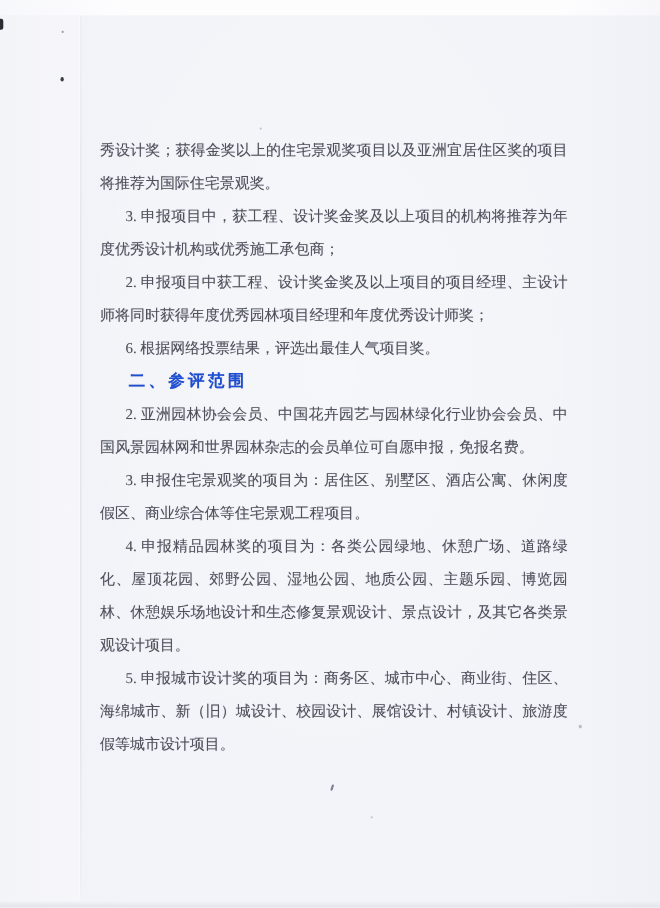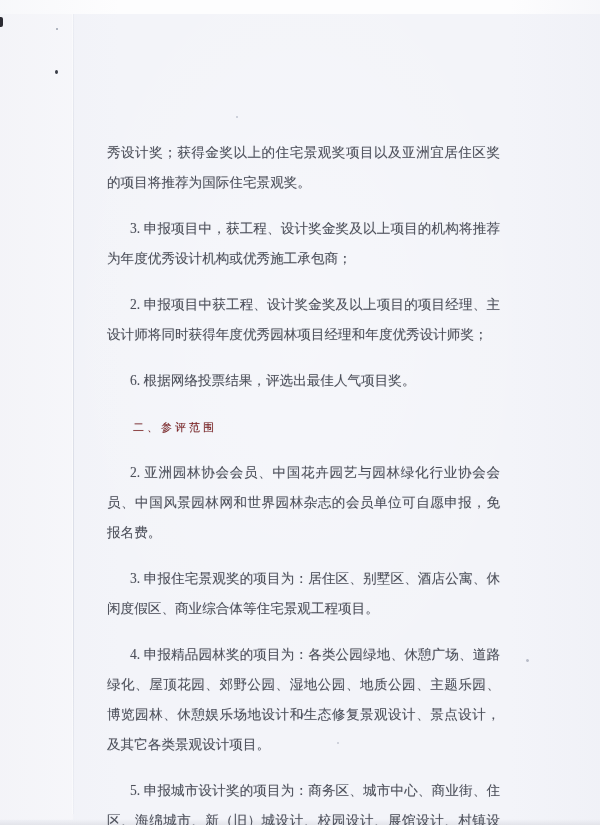--- a/index.html
+++ b/index.html
@@ -62,33 +62,33 @@
     left: 91px;
     top: 122px;
     width: 425px;
     font-size: 13.6px;
     line-height: 30px;
     color: #4e515b;
     text-align: justify;
     text-shadow: 0 0 0.8px rgba(90,95,110,0.35);
   }
   .text-block p {
-    margin: 16px;
+    margin: 0;
     padding: 0;
   }
   .text-block p.indent {
     text-indent: 23px;
   }
   .section-heading {
     margin: 0;
     padding: 0;
-    font-size: 11px;
+    font-size: 15px;
     line-height: 30px;
-    font-weight: normal;
-    color: #7f1d1d;
+    font-weight: bold;
+    color: #1d4ed8;
     text-indent: 26px;
     letter-spacing: 3px;
     text-shadow: 0 0 0.8px rgba(60,65,80,0.4);
   }
   
   .speck {
     position: absolute;
     pointer-events: none;
   }
   .speck-edge      { left: 0px;   top: 17px;  width: 3px; height: 10px; background: #2b2b33; border-radius: 0 2px 2px 0; }

